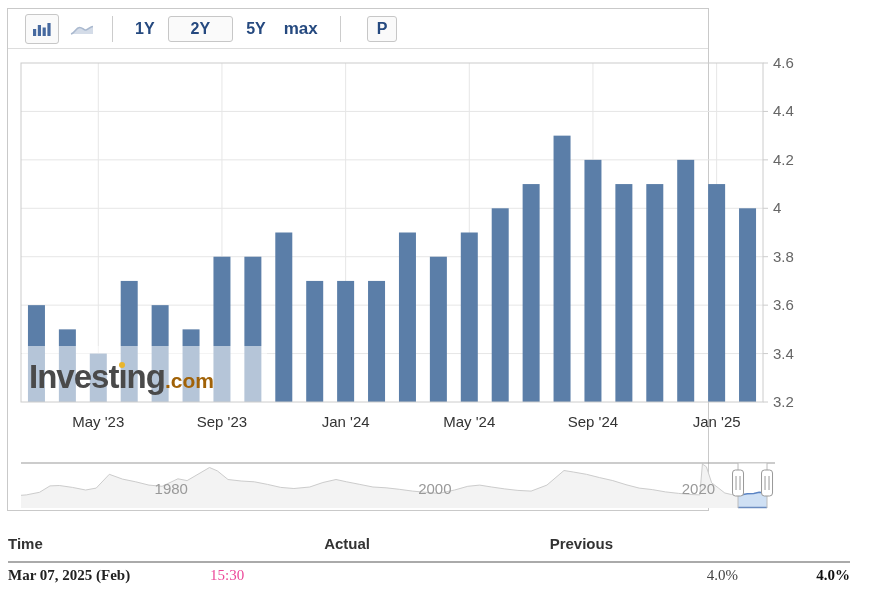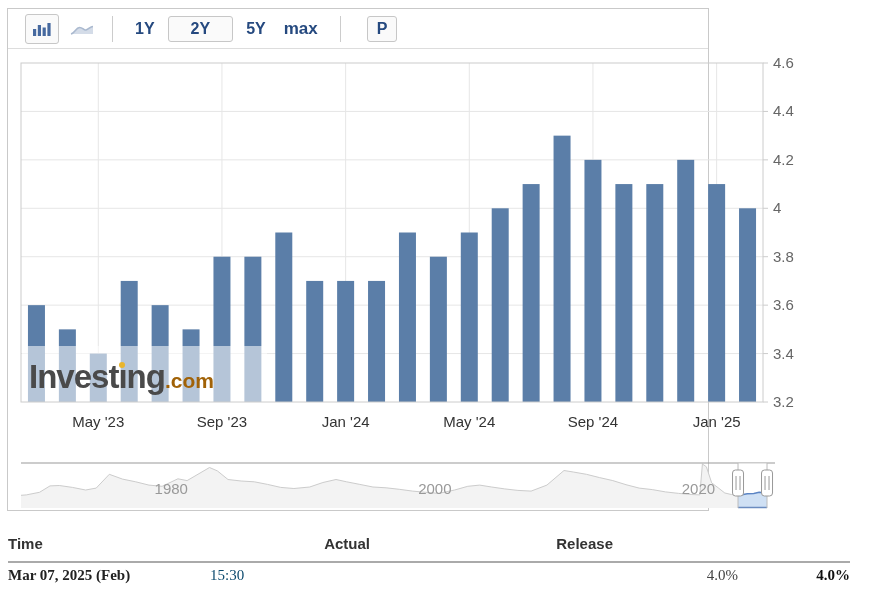--- a/index.html
+++ b/index.html
@@ -52,21 +52,21 @@
   .watermark .suffix{font-weight:bold;font-size:21px;color:#a16207;letter-spacing:0;}
   
   .rel-table{position:absolute;left:8px;top:535px;width:842px;font-size:15px;}
   .t-row{
     display:grid;grid-template-columns:202px 160px 243px 125px 112px;align-items:baseline;
   }
   .t-head{color:#333;font-weight:bold;padding-bottom:9px;border-bottom:2px solid #aaa;}
   .t-data{padding-top:4px;color:#222;font-family:Liberation Serif, serif;}
   .c-right{text-align:right;}
   .cell-date{font-weight:bold;color:#222;}
-  .cell-time{color:#0c4a6e;}
+  .cell-time{color:#ec4899;}
   .cell-forecast{color:#444;}
   .cell-previous{font-weight:bold;color:#111;}
 </style>
 </head>
 <body>
 
 <div class="panel">
 
   <div class="toolbar">
     <button class="icon-btn" title="">
@@ -180,21 +180,21 @@
       <text x="426.88" y="35" text-anchor="middle" font-size="15" fill="#999999" font-family="Liberation Sans, sans-serif">2000</text>
       <text x="690.4799999999999" y="35" text-anchor="middle" font-size="15" fill="#999999" font-family="Liberation Sans, sans-serif">2020</text>
     </svg>
 
 </div>
 
 <div class="rel-table">
   <div class="t-row t-head">
     <div>Time</div>
     <div class="c-right">Actual</div>
-    <div class="c-right">Release</div>
+    <div class="c-right">Previous</div>
   </div>
   <div class="t-row t-data">
     <div class="cell-date">Mar 07, 2025 (Feb)</div>
     <div class="cell-time">15:30</div>
     <div class="c-right"></div>
     <div class="c-right cell-forecast">4.0%</div>
     <div class="c-right cell-previous">4.0%</div>
   </div>
 </div>
 

